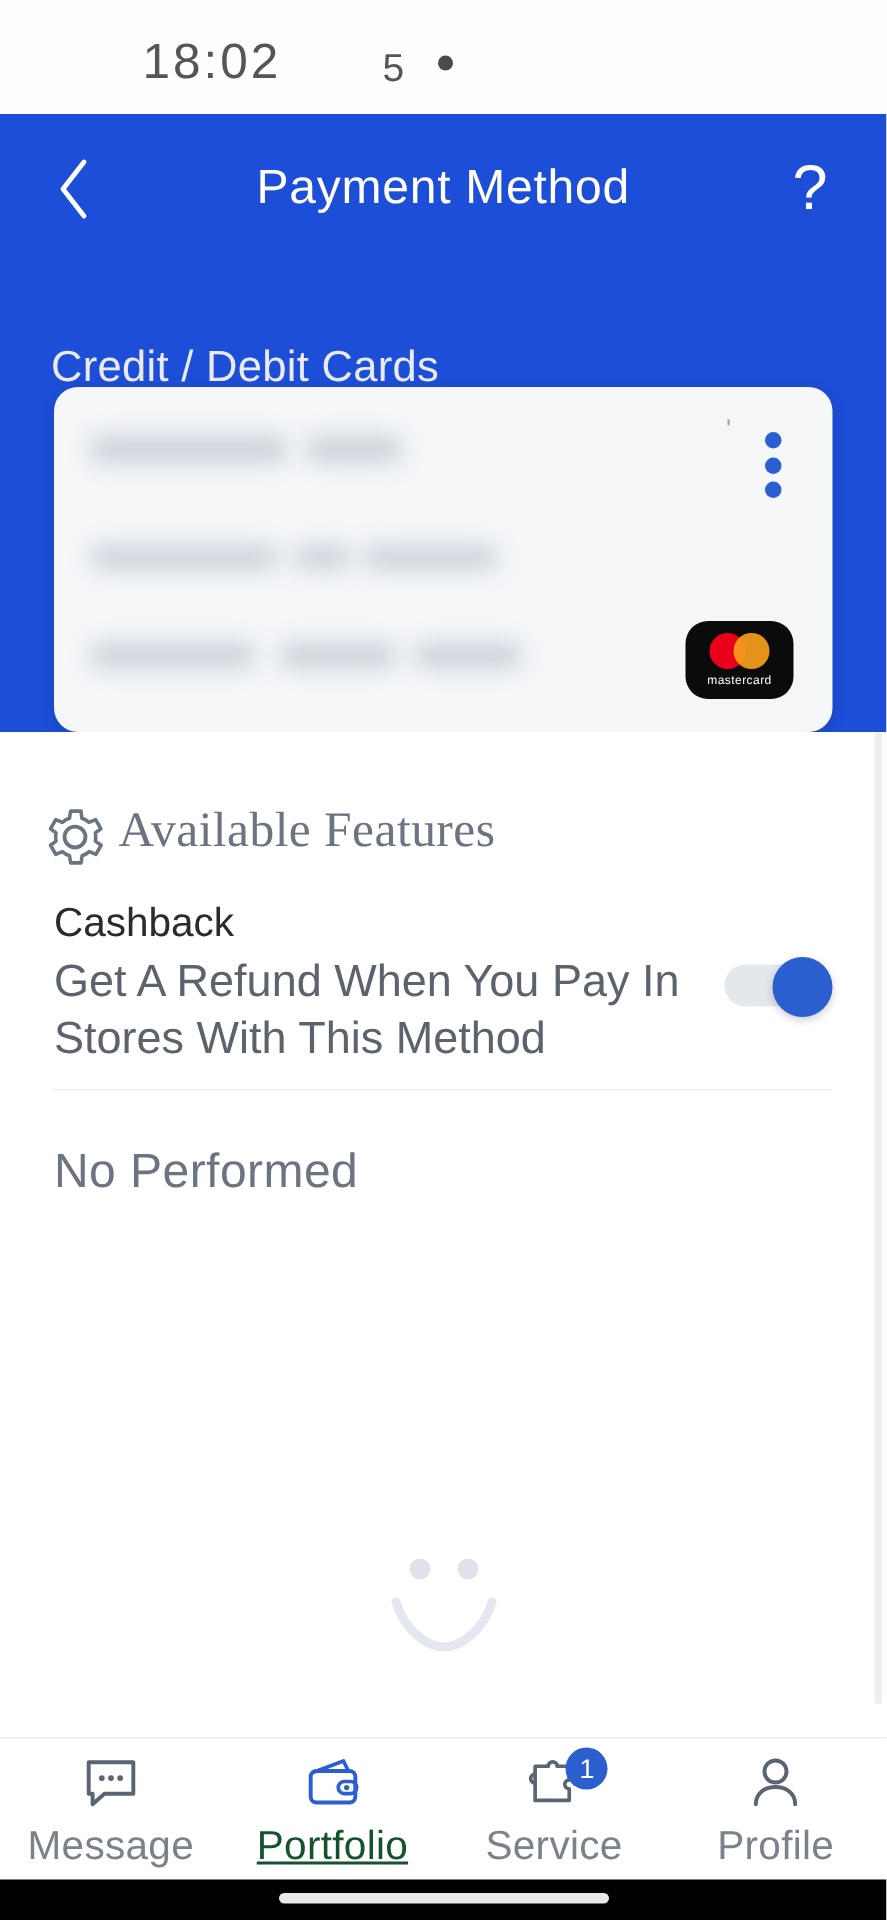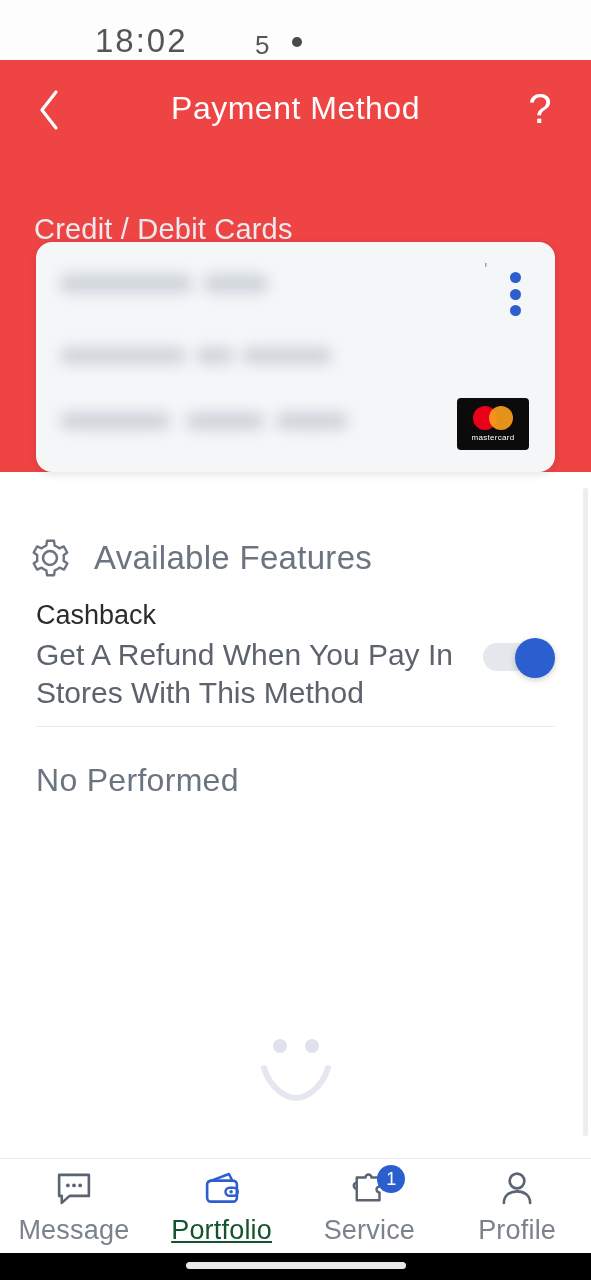--- a/index.html
+++ b/index.html
@@ -32,22 +32,22 @@
   }
   .sb-right{
     position:absolute; right:36px; top:24px;
     display:flex; align-items:center; gap:6px;
   }
   .sb-alarm{ width:26px; height:26px; display:block; }
   .sb-battery{ font-size:30px; color:#555; letter-spacing:0px; }
 
   
   .header{
-    position:absolute; top:60px; left:0; width:591px; height:412px;
-    background:#ef4444;
+    position:absolute; top:76px; left:0; width:591px; height:412px;
+    background:#1d4ed8;
   }
   .header-bar{
     position:absolute; top:0; left:0; width:591px; height:100px;
     display:flex; align-items:center;
   }
   .back-btn{
     position:absolute; left:24px; top:24px;
     width:50px; height:52px;
     display:flex; align-items:center; justify-content:center;
     cursor:pointer;
@@ -106,21 +106,21 @@
   .bl-2{ left:168px; top:32px; width:64px; height:19px; }
   .bl-3{ left:24px; top:105px; width:126px; height:17px; }
   .bl-4{ left:160px; top:105px; width:38px; height:17px; }
   .bl-5{ left:206px; top:105px; width:90px; height:17px; }
   .bl-6{ left:24px; top:170px; width:110px; height:18px; }
   .bl-7{ left:150px; top:170px; width:78px; height:18px; }
   .bl-8{ left:240px; top:170px; width:72px; height:18px; }
 
   .mc-logo{
     position:absolute; right:26px; bottom:22px;
-    width:72px; height:52px; border-radius:4px;
+    width:72px; height:52px; border-radius:15px;
     background:#0b0b0b;
     display:flex; flex-direction:column;
     align-items:center; justify-content:center;
   }
   .mc-circles{ position:relative; width:40px; height:24px; }
   .mc-circles span{
     position:absolute; top:0; width:24px; height:24px; border-radius:50%;
   }
   .mc-red{ left:0; background:#eb001b; }
   .mc-yellow{ right:0; background:#f79e1b; opacity:0.92; }
@@ -130,21 +130,21 @@
   }
 
   
   .sheet{
     position:absolute; left:0; top:488px; width:591px; height:670px;
     background:#ffffff;
   }
 
   .feat-head{
     position:absolute; left:28px; top:48px;
-    display:flex; align-items:center; gap:22px;
+    display:flex; align-items:flex-start; gap:7px;font-family:Liberation Serif, serif;
   }
   .gear-ico{ width:44px; height:44px; display:block; }
   .feat-title{ font-size:33px; color:#6b7480; letter-spacing:0.3px; }
 
   .cashback-title{
     position:absolute; left:36px; top:112px;
     font-size:27px; color:#2b2b2b;
   }
   .cashback-desc{
     position:absolute; left:36px; top:148px;

